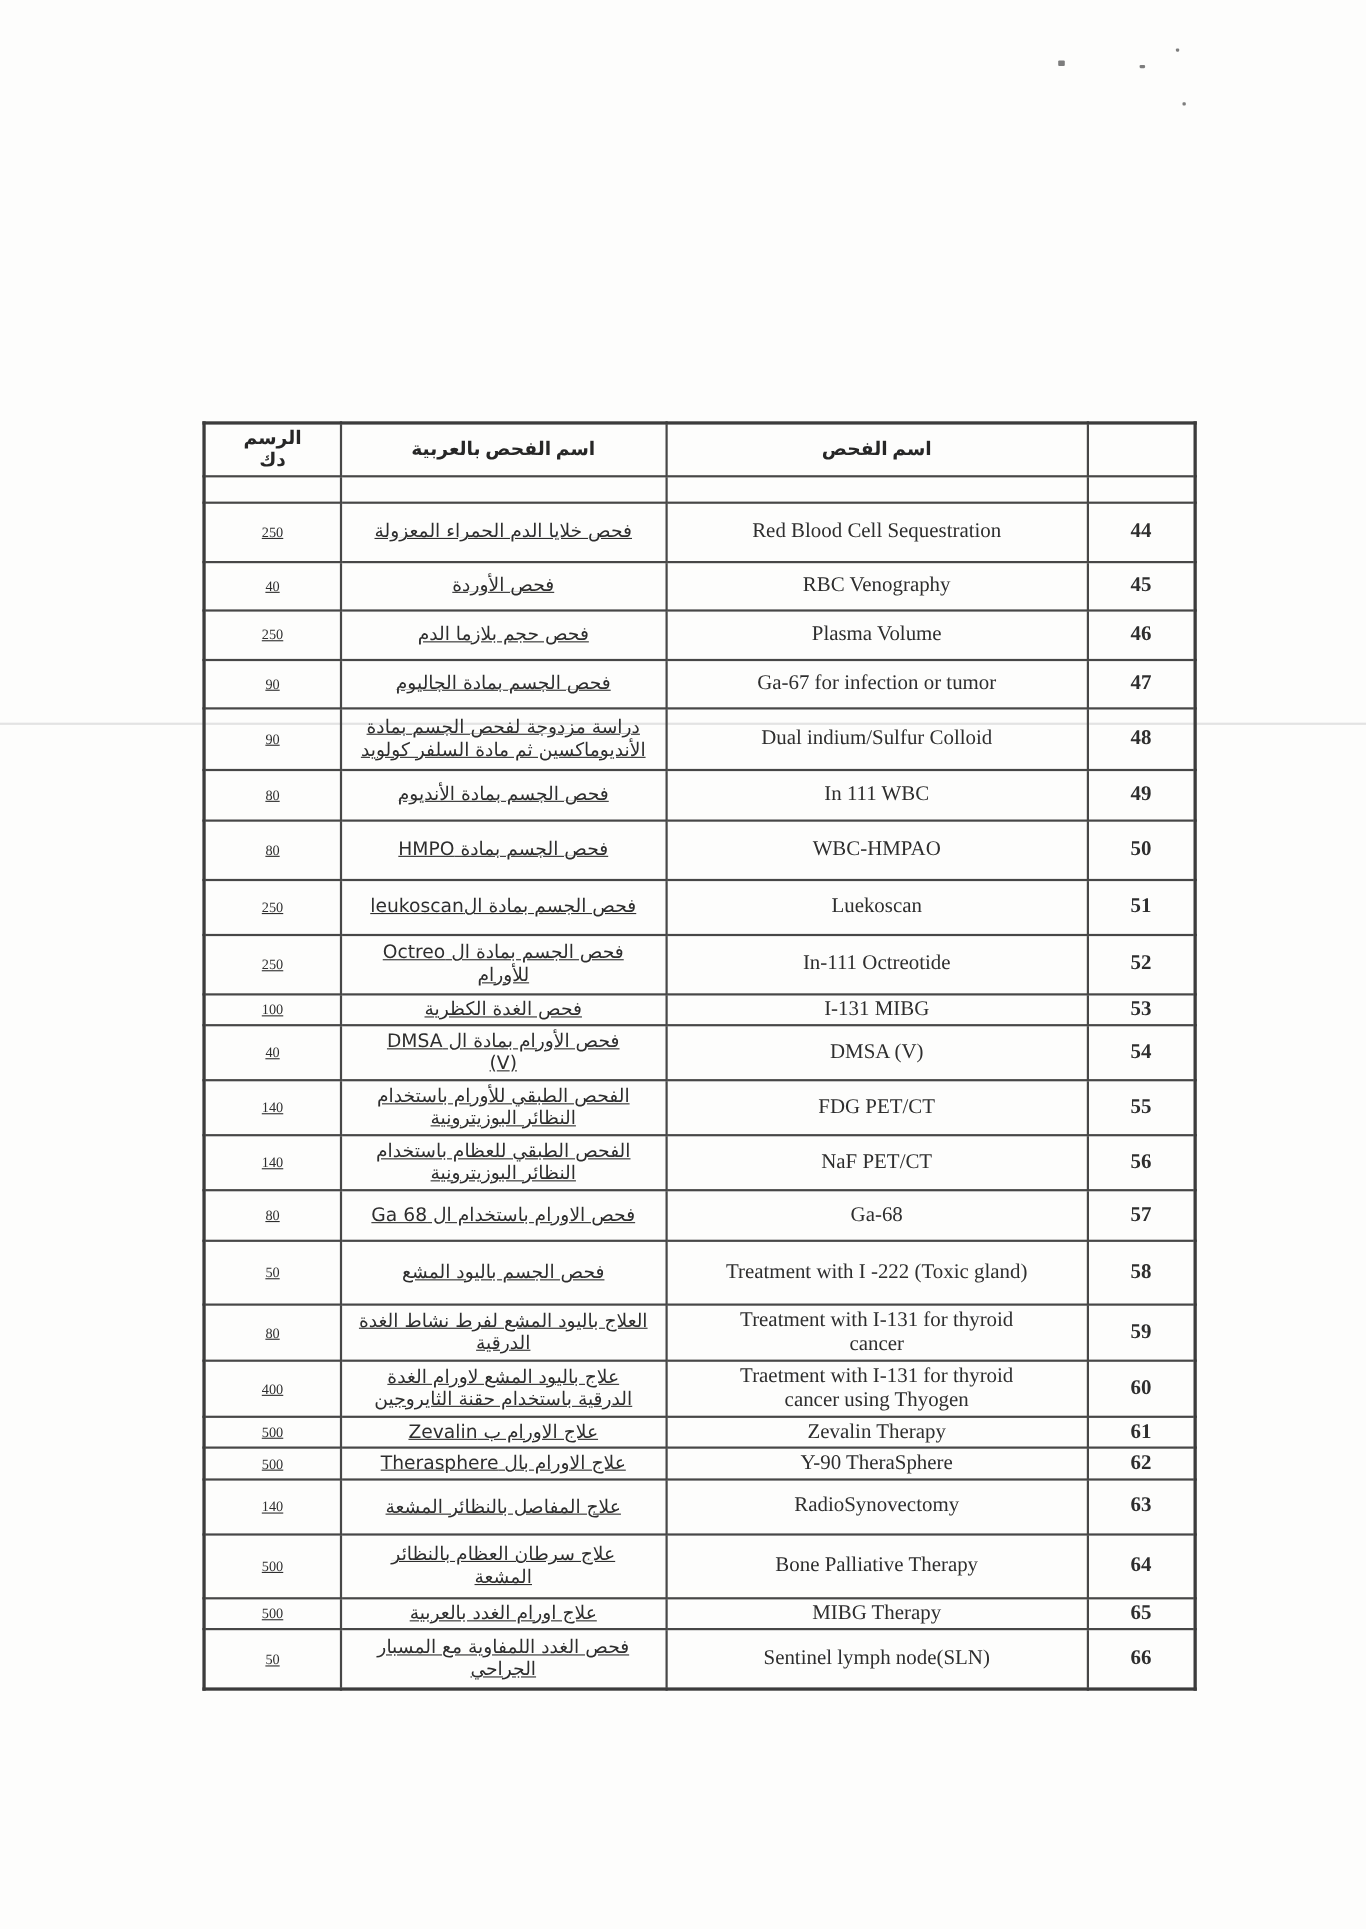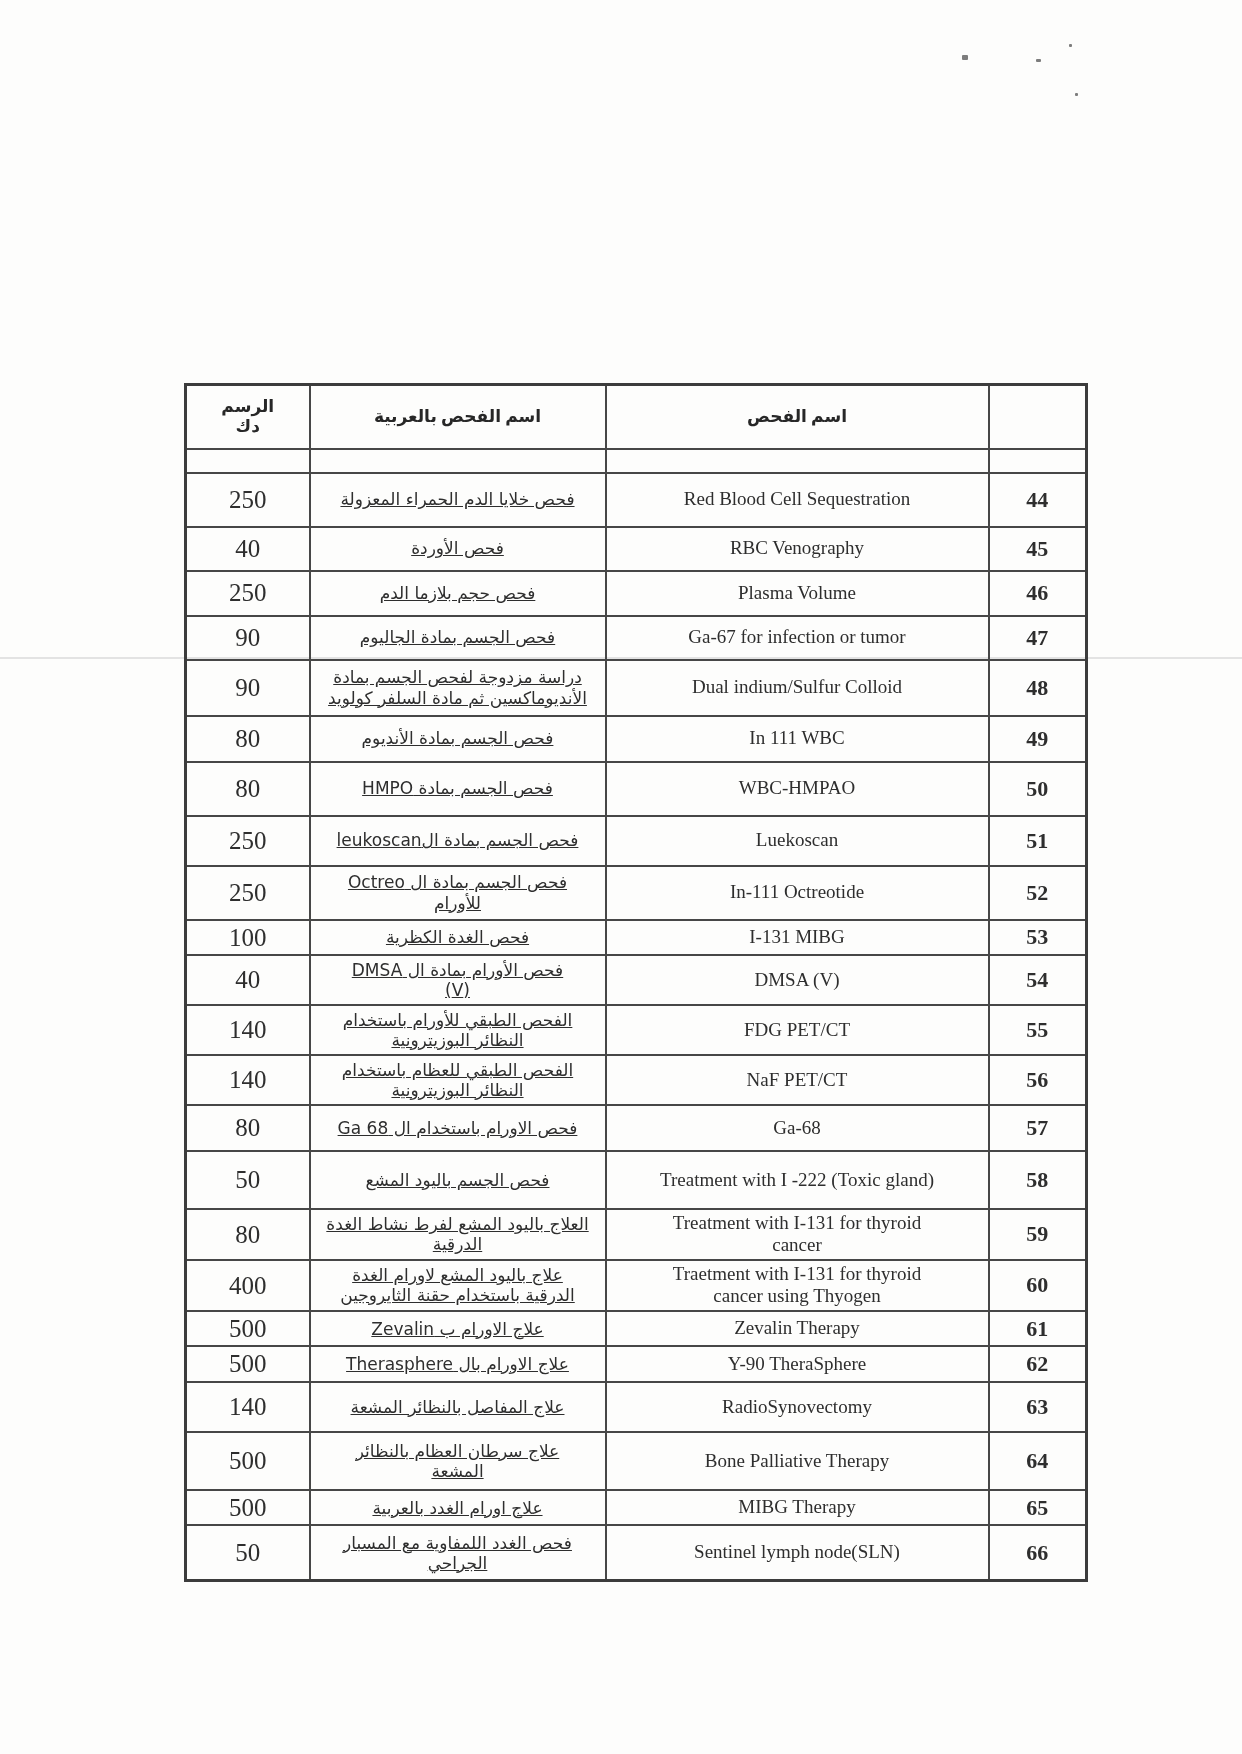--- a/index.html
+++ b/index.html
@@ -39,27 +39,27 @@
     line-height:1.18;
     overflow:hidden;
   }
   table.fees{border:3px solid #3c3c3c;}
 
   col.w-fee{width:124px;}
   col.w-ar{width:296px;}
   col.w-en{width:383px;}
   col.w-no{width:98px;}
 
-  thead tr{height:64px;}
+  thead tr{height:48px;}
   thead th{font-weight:bold;font-size:17px;color:#272727;}
 
-  td.c-fee{font-size:25px;}
+  td.c-fee{font-size:13px;text-decoration:underline;}
   td.c-ar{font-size:17px;font-family:"DejaVu Sans","Liberation Serif",sans-serif;text-decoration:underline;}
   td.c-en{font-size:19px;vertical-align:top;padding-top:4px;}
-  td.c-no{font-size:22px;font-weight:bold;}
+  td.c-no{font-size:19px;font-weight:bold;}
 
   
   tbody tr:nth-child(1){height:24px;}
   tbody tr:nth-child(2){height:54px;}
   tbody tr:nth-child(3){height:44px;}
   tbody tr:nth-child(4){height:45px;}
   tbody tr:nth-child(5){height:44px;}
   tbody tr:nth-child(6){height:56px;}
   tbody tr:nth-child(7){height:46px;}
   tbody tr:nth-child(8){height:54px;}

